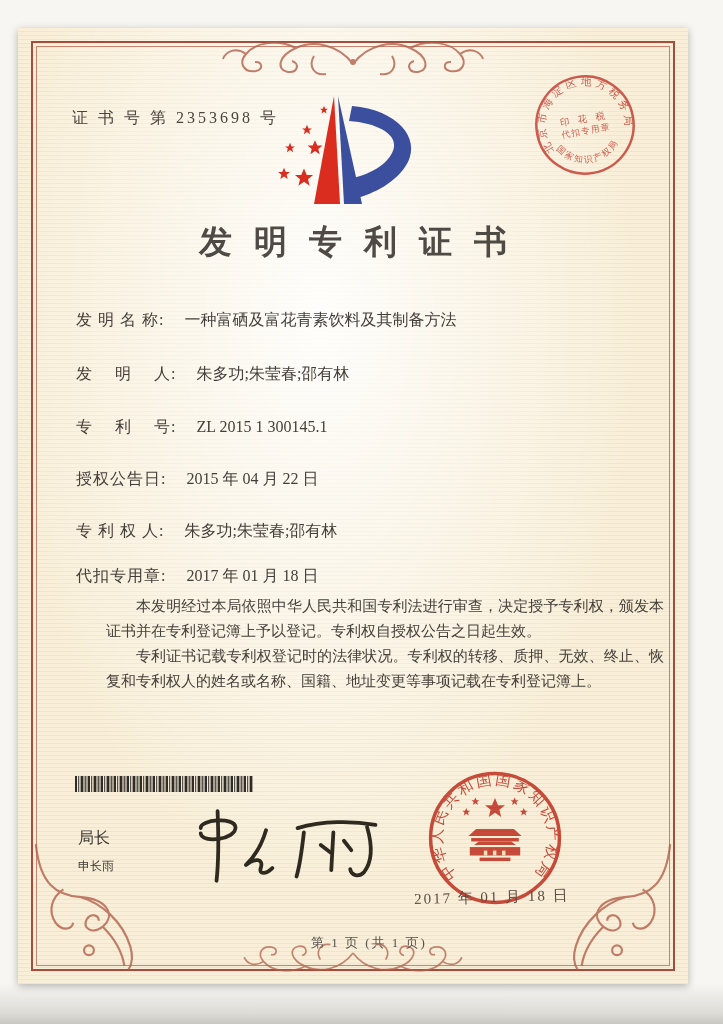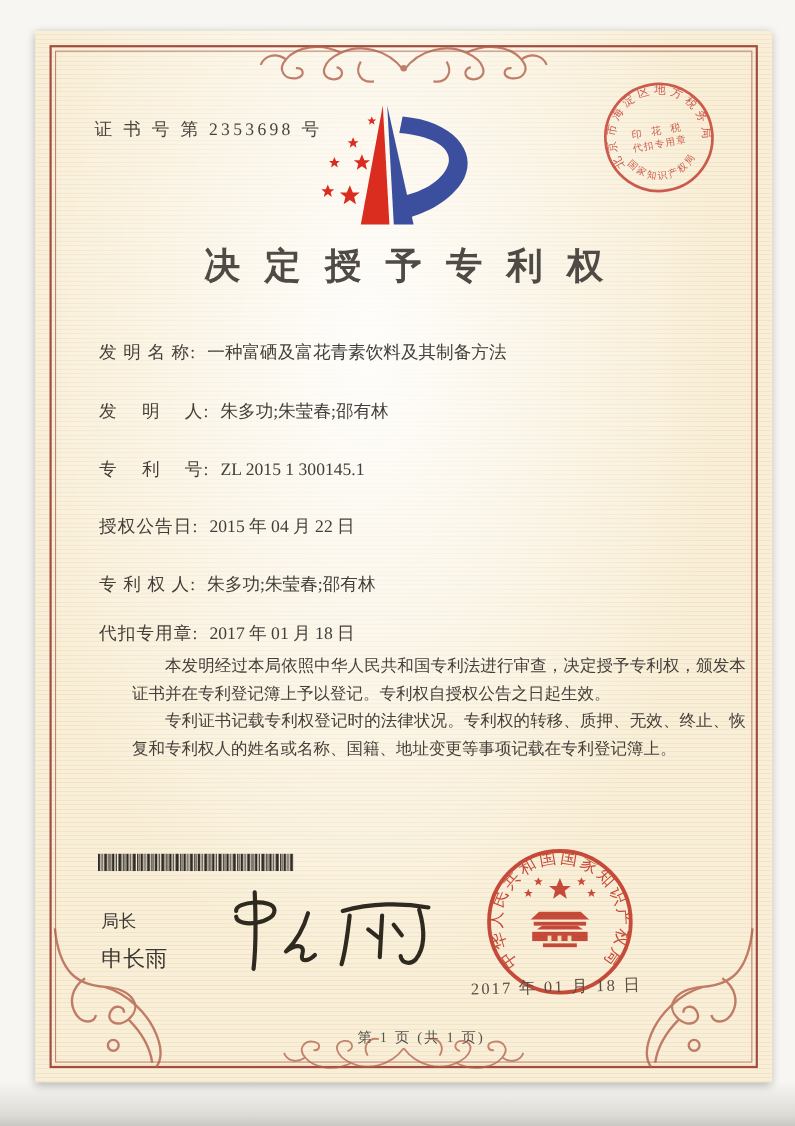--- a/index.html
+++ b/index.html
@@ -3,45 +3,45 @@
 <meta charset="utf-8">
 <style>
   html,body{margin:0;padding:0;}
   body{
     width:723px;height:1024px;position:relative;overflow:hidden;
     background:linear-gradient(#f7f6f2 0 96%, #dddbd6 99%, #c9c7c2 100%);
     font-family:"Liberation Serif","DejaVu Serif",serif;
     color:#443f3a;
   }
   .paper{
-    position:absolute;left:32px;top:28px;width:670px;height:956px;
+    position:absolute;left:18px;top:28px;width:670px;height:956px;
     background:
       radial-gradient(ellipse at 45% 30%, rgba(255,255,255,.92), rgba(255,255,255,0) 62%),
       repeating-linear-gradient(0deg, rgba(214,183,132,.20) 0 1px, rgba(0,0,0,0) 1px 4px),
       #f9efd8;
     box-shadow:0 2px 8px rgba(0,0,0,.28);
   }
   .frame-outer{position:absolute;inset:13px;border:2px solid #a14e3f;pointer-events:none;}
   .frame-inner{position:absolute;inset:18px;border:1px solid #c2846f;pointer-events:none;}
   .ornament{position:absolute;pointer-events:none;}
   .cert-no{position:absolute;left:54px;top:80px;font-size:16px;letter-spacing:3px;color:#4a443e;}
   .logo{position:absolute;left:250px;top:62px;width:162px;height:122px;}
   .title{
     position:absolute;left:0;right:0;top:192px;text-align:center;
     font-size:33px;font-weight:600;color:#4f4a45;letter-spacing:22px;text-indent:22px;
   }
   .field{position:absolute;left:58px;right:40px;font-size:16px;color:#433e39;white-space:nowrap;}
   .field .lab{letter-spacing:1px;}
-  .field .val{margin-left:6px;}
+  .field .val{margin-left:16px;}
   .body-text{position:absolute;left:56px;top:566px;width:558px;font-size:15px;line-height:25px;
     text-align:justify;color:#45403a;margin-left:32px;}
   .body-text p{margin:0;text-indent:2em;}
   .barcode{position:absolute;left:57px;top:748px;width:178px;height:16px;}
   .signer-title{position:absolute;left:60px;top:800px;font-size:16px;font-family:"Liberation Sans","DejaVu Sans",sans-serif;color:#3c3833;}
-  .signer-name{position:absolute;left:60px;top:830px;font-size:20px;font-family:Liberation Mono, monospace;color:#3c3833;}
+  .signer-name{position:absolute;left:60px;top:830px;font-size:12px;font-family:Liberation Mono, monospace;color:#3c3833;}
   .signature{position:absolute;left:168px;top:776px;width:200px;height:84px;}
   .tax-stamp{position:absolute;left:514px;top:44px;width:106px;height:106px;transform:rotate(-10deg);opacity:.82;}
   .office-seal{position:absolute;left:407px;top:740px;width:140px;height:140px;opacity:.88;mix-blend-mode:multiply;}
   .seal-date{position:absolute;left:396px;top:860px;font-size:15px;letter-spacing:2px;color:#5c4c42;z-index:5;transform:rotate(-1.5deg);}
   .footer{position:absolute;left:0;right:0;top:906px;text-align:center;font-size:13px;letter-spacing:2px;color:#57524c;padding-left:32px;}
 </style>
 </head>
 <body>
 
 <div class="paper">
@@ -112,21 +112,21 @@
         <textPath href="#taxTop">北京市海淀区地方税务局</textPath>
       </text>
       <text font-size="14" letter-spacing="3" stroke="none">
         <textPath href="#taxBot">国家知识产权局</textPath>
       </text>
       <text x="85" y="80" font-size="15" letter-spacing="5" text-anchor="middle" stroke="none">印 花 税</text>
       <text x="85" y="99" font-size="14" letter-spacing="2" text-anchor="middle" stroke="none">代扣专用章</text>
     </g>
   </svg>
 
-  <div class="title">决定授予专利权</div>
+  <div class="title">发明专利证书</div>
 
   <div class="field" style="top:282px">
     <span class="lab">发 明 名 称:</span>
     <span class="val">一种富硒及富花青素饮料及其制备方法</span>
   </div>
   <div class="field" style="top:336px">
     <span class="lab">发　 明　 人:</span>
     <span class="val">朱多功;朱莹春;邵有林</span>
   </div>
   <div class="field" style="top:389px">

